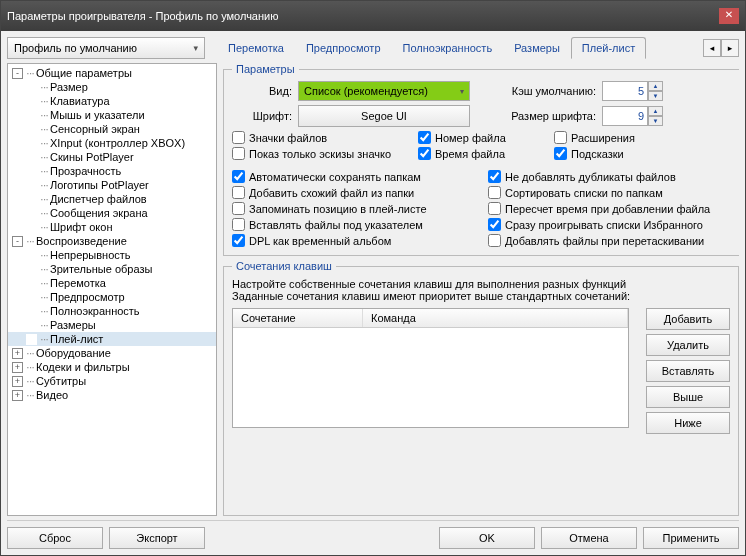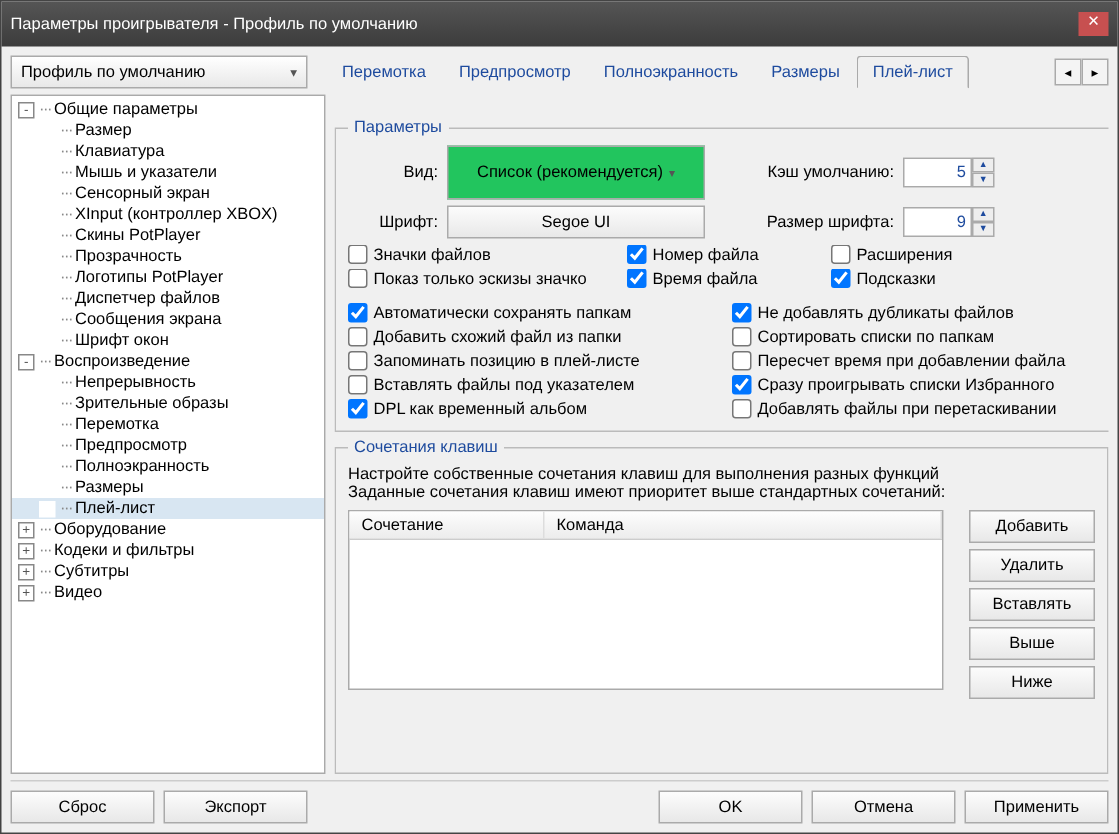--- a/index.html
+++ b/index.html
@@ -18,26 +18,26 @@
 .tabnav { display: flex; margin-left: auto; }
 .tabnav button { width: 18px; height: 18px; border: 1px solid #aaa; background: #f4f4f4; font-size: 9px; cursor: pointer; }
 .body { flex: 1; display: flex; gap: 6px; min-height: 0; }
 .tree-wrap { width: 210px; border: 1px solid #aaa; background: #fff; overflow: auto; }
 .tree { padding: 2px 0; }
 .tree-node { display: flex; align-items: center; padding: 1px 2px; white-space: nowrap; cursor: pointer; }
 .tree-node .exp { width: 11px; height: 11px; border: 1px solid #888; text-align: center; line-height: 9px; font-size: 9px; margin-right: 3px; color: #555; background: #fff; }
 .tree-node .exp.none { border: none; }
 .tree-node .dots { color: #888; margin-right: 2px; letter-spacing: -1px; }
 .tree-node.selected { background: #d8e6f2; }
-.panel { flex: 1; display: flex; flex-direction: column; gap: 4px; overflow: hidden; margin-top: 16px; }
+.panel { flex: 1; display: flex; flex-direction: column; gap: 4px; overflow: hidden; }
 fieldset { border: 1px solid #bbb; padding: 6px 8px 8px 8px; }
 legend { padding: 0 4px; color: #1e4b9e; }
 .row { display: flex; align-items: center; gap: 6px; margin-bottom: 4px; }
 .label-r { text-align: right; }
-.combo { height: 36px; border: 1px solid #aaa; background: #22c55e; display: flex; align-items: center; justify-content: space-between; padding: 0 19px; }
+.combo { height: 20px; border: 1px solid #aaa; background: #84cc16; display: flex; align-items: center; justify-content: space-between; padding: 0 5px; }
 .combo .arr { font-size: 8px; color: #555; }
 .btn { height: 22px; border: 1px solid #aaa; background: linear-gradient(#fcfcfc,#e8e8e8); padding: 0 12px; cursor: pointer; display: flex; align-items: center; justify-content: center; }
 .spin { width: 46px; height: 20px; border: 1px solid #aaa; background: #fff; display: flex; align-items: center; justify-content: flex-end; padding: 0 3px; position: relative; color: #1e4b9e; }
 .spin .updown { position: absolute; right: -16px; top: -1px; width: 15px; height: 20px; display: flex; flex-direction: column; }
 .spin .updown div { flex:1; border:1px solid #aaa; background:#eee; font-size:6px; text-align:center; line-height:8px; }
 .checks { display: grid; grid-template-columns: 180px 130px 170px; gap: 3px 6px; margin-top: 4px; }
 .check { display: flex; align-items: center; gap: 4px; white-space: nowrap; }
 .check input { width: 13px; height: 13px; }
 .checks2 { display: grid; grid-template-columns: 250px 250px; gap: 3px 6px; margin-top: 4px; }
 .shortcuts { display: flex; gap: 17px; }

